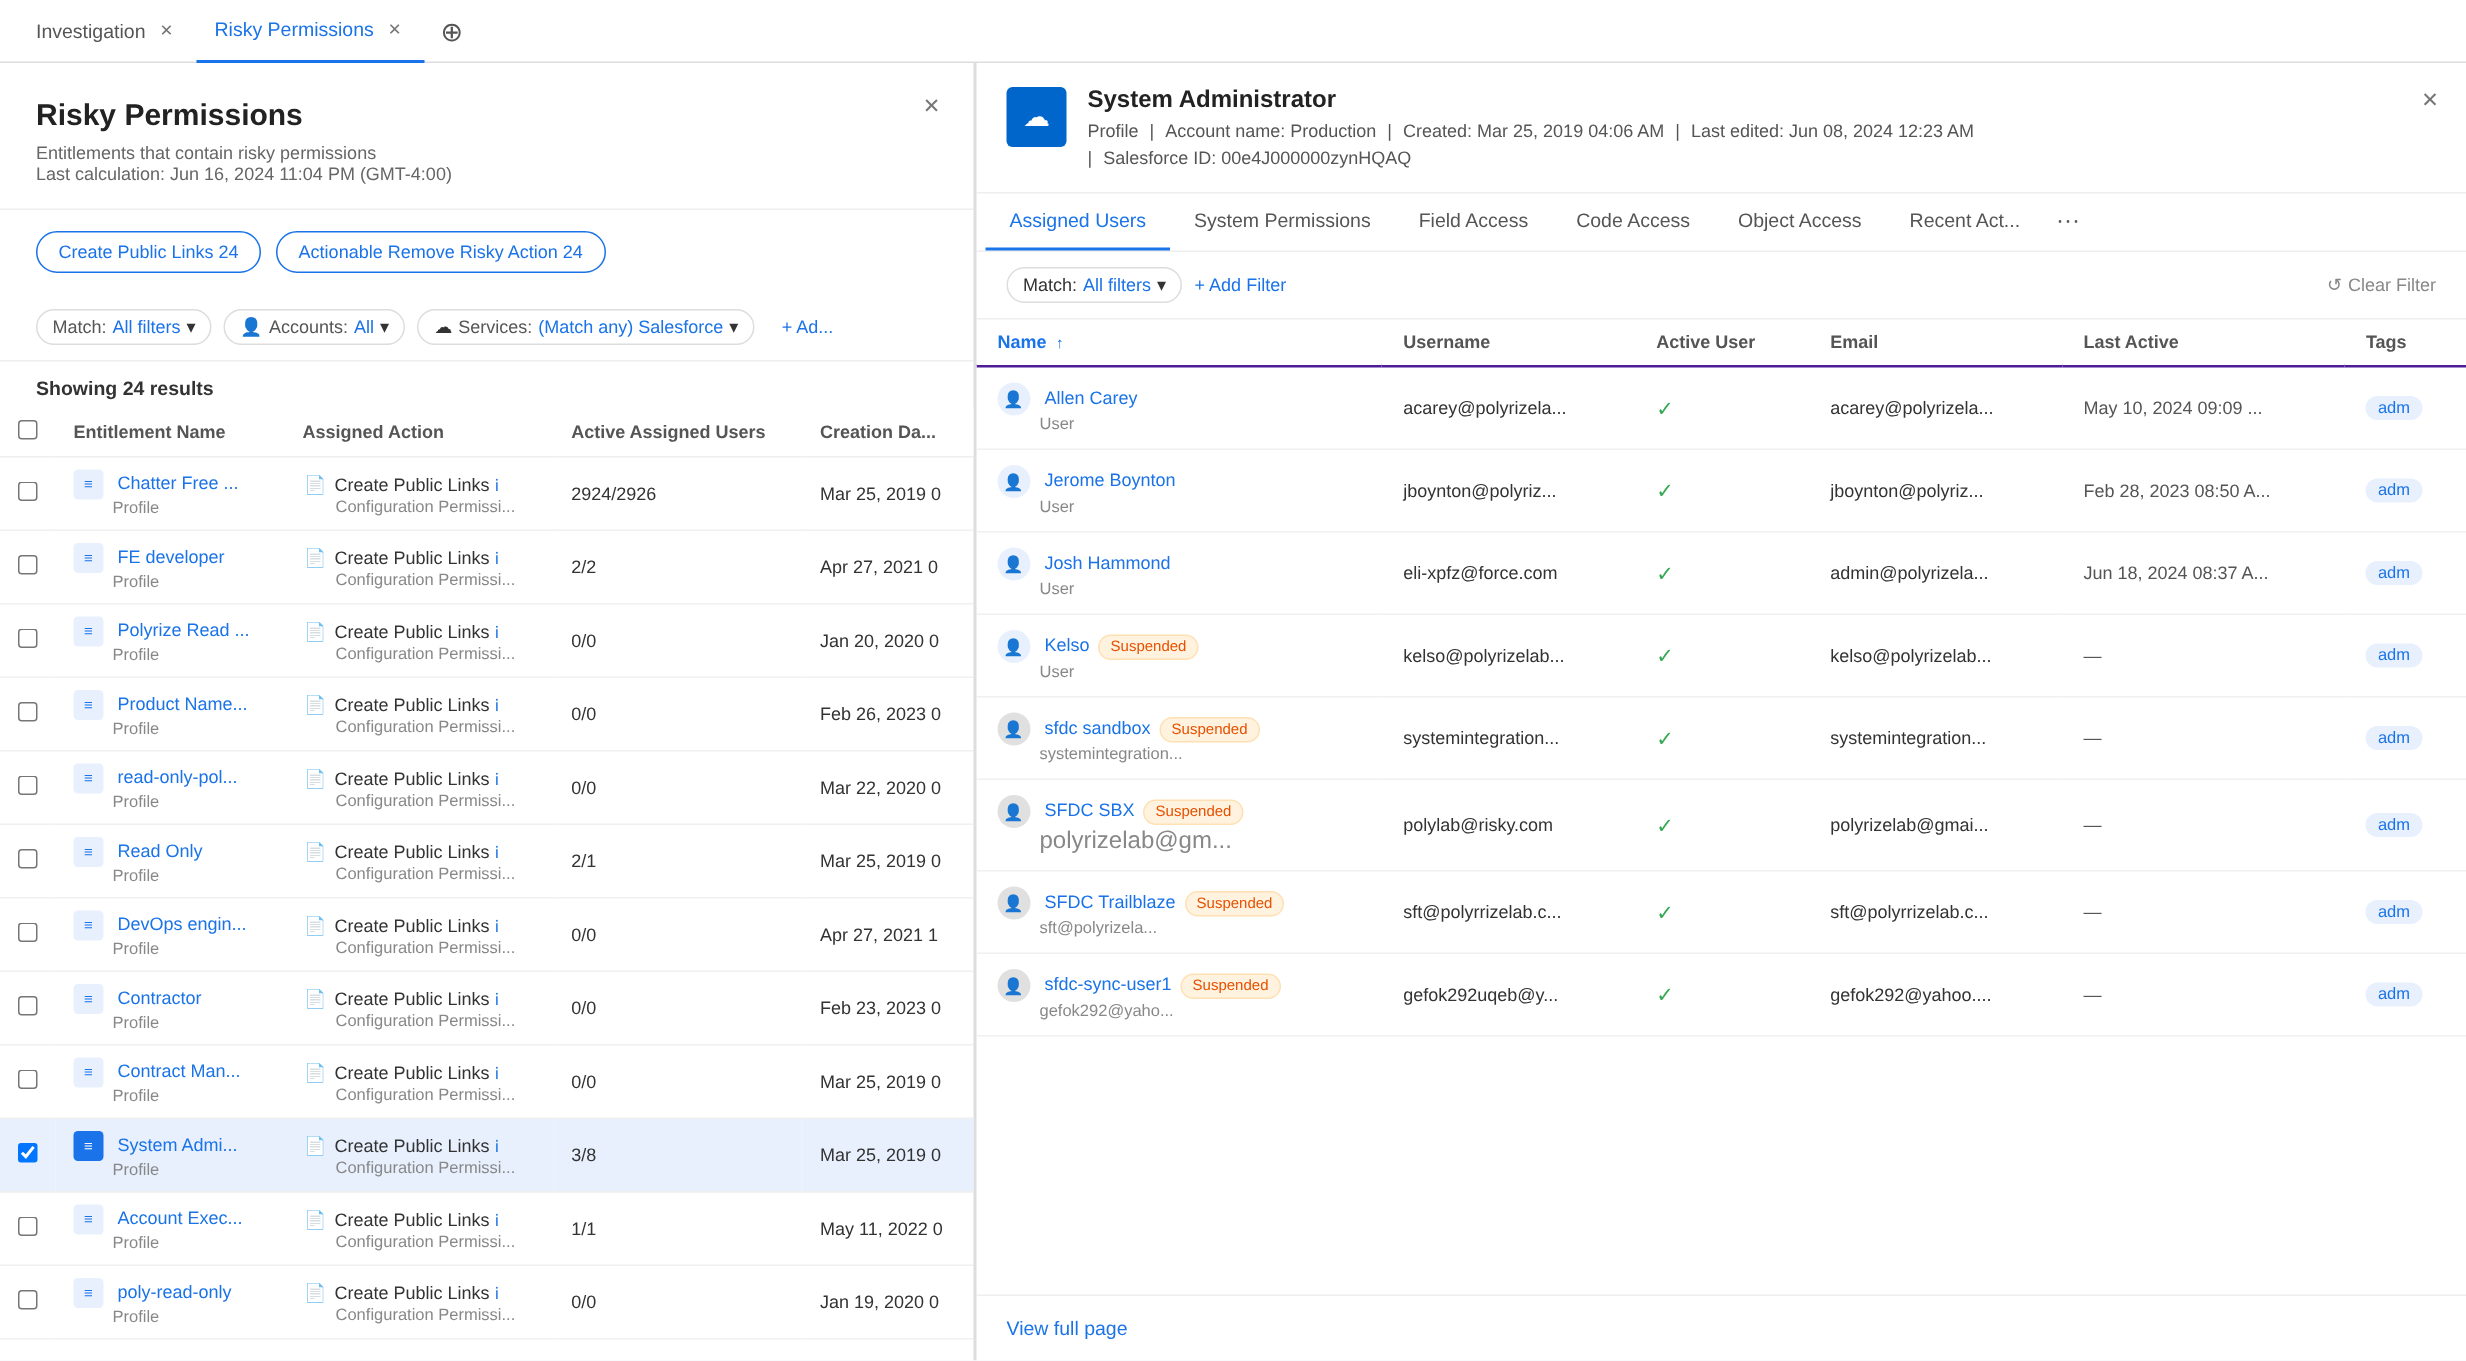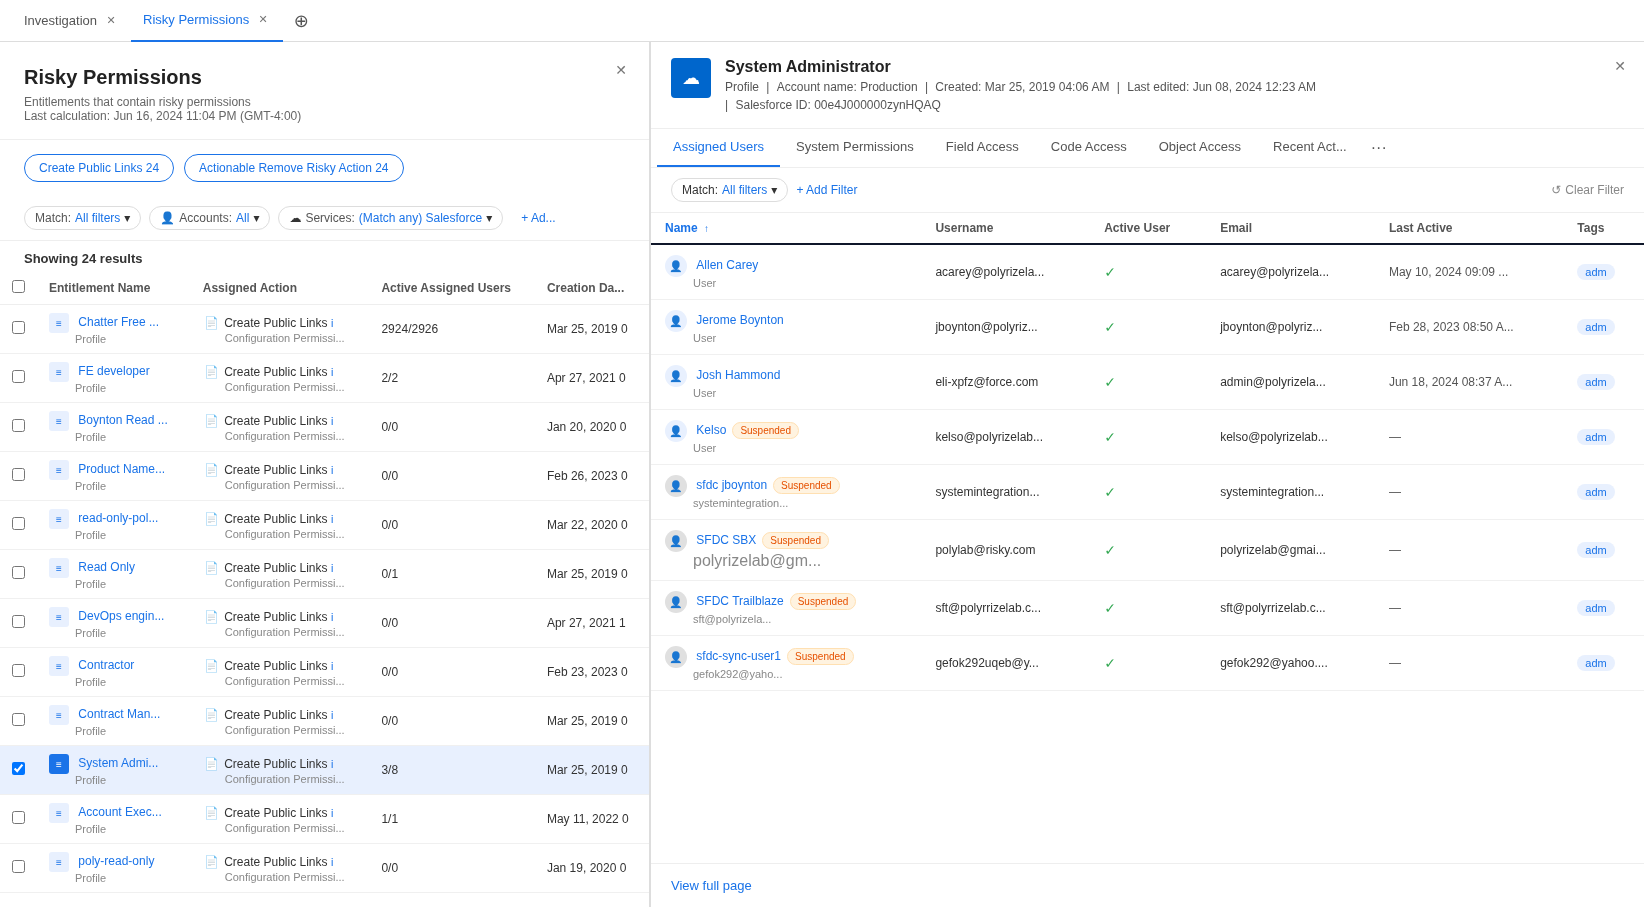--- a/index.html
+++ b/index.html
@@ -161,21 +161,21 @@
     }
     .clear-filter {
       margin-left: auto; color: #888; font-size: 12px; cursor: pointer;
       display: flex; align-items: center; gap: 4px;
     }
 
     .rp-table-container { overflow-y: auto; flex: 1; }
     .rp-table { width: 100%; border-collapse: collapse; }
     .rp-table thead th {
       padding: 8px 14px; text-align: left; font-size: 12px; font-weight: 600;
-      color: #555; border-bottom: 2px solid #0f172a; position: sticky; top: 0;
+      color: #555; border-bottom: 2px solid #4c1d95; position: sticky; top: 0;
       background: #fff;
     }
     .rp-table thead th.sorted { color: #1a73e8; }
     .rp-table tbody tr { border-bottom: 1px solid #f0f0f0; }
     .rp-table tbody td { padding: 10px 14px; font-size: 12px; vertical-align: middle; }
 
     .user-icon {
       width: 22px; height: 22px; border-radius: 50%; background: #e0e0e0;
       display: inline-flex; align-items: center; justify-content: center;
       font-size: 11px; color: #555; margin-right: 6px; vertical-align: middle;
@@ -301,21 +301,21 @@
     </td>
     <td>2/2</td>
     <td>Apr 27, 2021 0</td>
   </tr>
             <tr>
     <td class="checkbox-cell">
       <input type="checkbox" style="">
     </td>
     <td>
       <span class="icon-profile">≡</span>
-      <span class="entitlement-name">Boynton Read ...</span>
+      <span class="entitlement-name">Polyrize Read ...</span>
       <div style="padding-left:26px;" class="entitlement-type">Profile</div>
     </td>
     <td>
       <span class="icon-doc">📄</span>
       <span class="action-name">Create Public Links <span style="color:#1a73e8;font-size:11px;">ℹ</span></span>
       <div style="padding-left:22px;" class="action-subtype">Configuration Permissi...</div>
     </td>
     <td>0/0</td>
     <td>Jan 20, 2020 0</td>
   </tr>
@@ -360,21 +360,21 @@
     <td>
       <span class="icon-profile">≡</span>
       <span class="entitlement-name">Read Only</span>
       <div style="padding-left:26px;" class="entitlement-type">Profile</div>
     </td>
     <td>
       <span class="icon-doc">📄</span>
       <span class="action-name">Create Public Links <span style="color:#1a73e8;font-size:11px;">ℹ</span></span>
       <div style="padding-left:22px;" class="action-subtype">Configuration Permissi...</div>
     </td>
-    <td>0/1</td>
+    <td>2/1</td>
     <td>Mar 25, 2019 0</td>
   </tr>
             <tr>
     <td class="checkbox-cell">
       <input type="checkbox" style="">
     </td>
     <td>
       <span class="icon-profile">≡</span>
       <span class="entitlement-name">DevOps engin...</span>
       <div style="padding-left:26px;" class="entitlement-type">Profile</div>
@@ -611,21 +611,21 @@
     </td>
     <td>kelso@polyrizelab...</td>
     <td style="color:#555;">—</td>
     <td>
       <span class="tag-badge">adm</span>
     </td>
   </tr>
             <tr>
     <td>
       <span class="user-icon" style="background:#e0e0e0;color:#999;">👤</span>
-      <span style="font-weight:500;color:#1a73e8;">sfdc jboynton</span><span class="suspended-badge">Suspended</span>
+      <span style="font-weight:500;color:#1a73e8;">sfdc sandbox</span><span class="suspended-badge">Suspended</span>
       <div style="padding-left:28px;font-size:11px;color:#888;">systemintegration...</div>
     </td>
     <td>systemintegration...</td>
     <td>
       <span class="check-icon">✓</span>
     </td>
     <td>systemintegration...</td>
     <td style="color:#555;">—</td>
     <td>
       <span class="tag-badge">adm</span>

